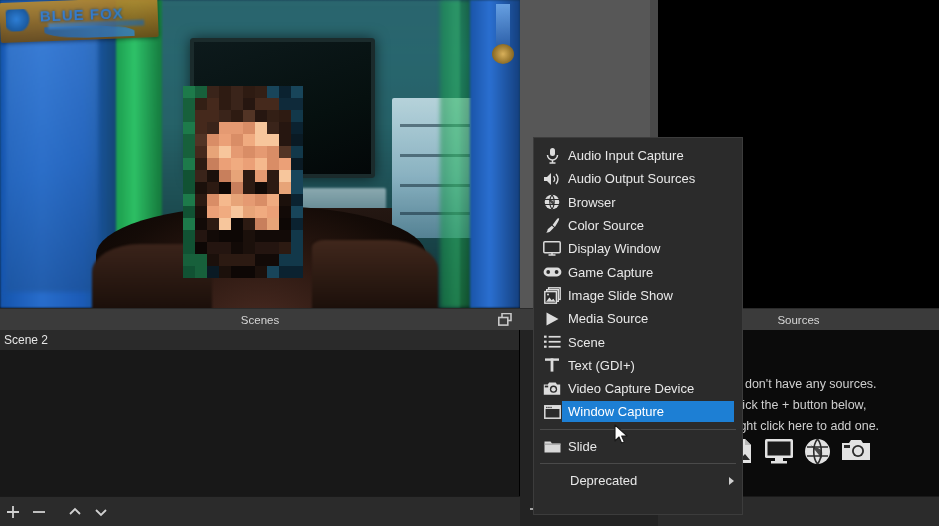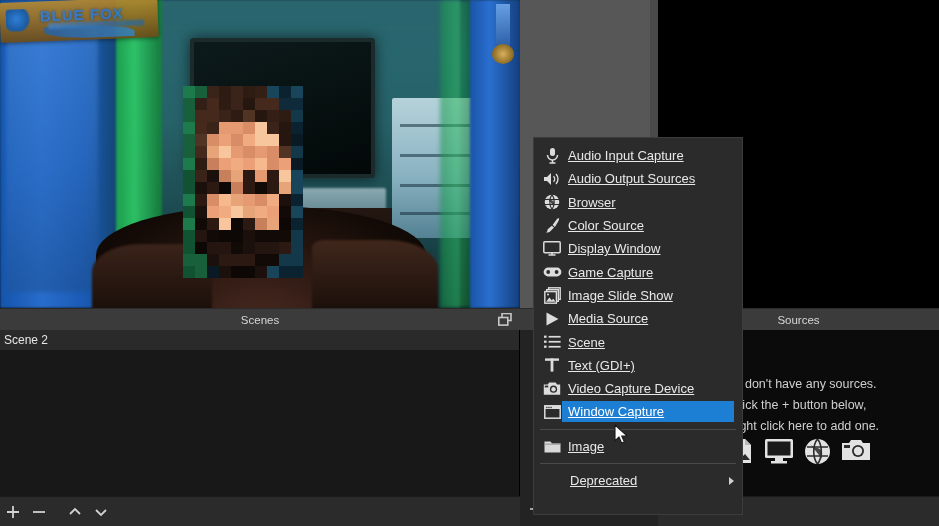--- a/index.html
+++ b/index.html
@@ -161,21 +161,21 @@
              display:flex; align-items:center; justify-content:center; }
 
   
   #ctx{
     position:absolute; left:533px; top:137px; width:210px;
     background:#2b2b2b; border:1px solid #3c3c3c; z-index:50;
     padding:6px 0 0 0; color:#e8e8e8; font-size:13px;
   }
   .mi{ height:23.3px; display:flex; align-items:center; padding:0 8px 0 6px; position:relative; }
   .mi .ic{ width:24px; height:20px; display:flex; align-items:center; justify-content:center; flex:0 0 24px; }
-  .mi .lbl{ flex:1; padding-left:4px; line-height:1; white-space:nowrap;text-decoration:underline; }
+  .mi .lbl{ flex:1; padding-left:4px; line-height:1; white-space:nowrap; }
   .mi.sel .lbl{ background:#1d7fd4; color:#fff; padding:4px 6px 4px 6px; margin-left:-2px;
                 border-radius:0; }
   .sep{ height:1px; background:#4a4a4a; margin:5px 6px 5px 6px; }
   .sub-arrow{ width:0;height:0;border-left:5px solid #cfcfcf;border-top:4px solid transparent;border-bottom:4px solid transparent; }
   .mi.noicon .lbl{ padding-left:30px; }
   #ctx-bottom{ height:22px; }
   svg{ display:block; }
 </style>
 </head>
 <body>
@@ -609,21 +609,21 @@
         </div>
       </div>
     <div class="sep"></div>
     <div class="mi">
       <span class="ic">
         <svg width="17" height="14" viewBox="0 0 17 14">
           <path d="M0.5 2.5h6l1.5 2h8.5v9H0.5z" fill="#d8d8d8"></path>
           <rect x="0.5" y="4.6" width="16" height="1.1" fill="#9a9a9a"></rect>
         </svg>
       </span>
-      <span class="lbl">Image</span>
+      <span class="lbl">Slide</span>
     </div>
     <div class="sep"></div>
     <div class="mi noicon">
       <span class="lbl">Deprecated</span>
       <span class="sub-arrow"></span>
     </div>
     <div id="ctx-bottom">
       
     </div>
   </div>

